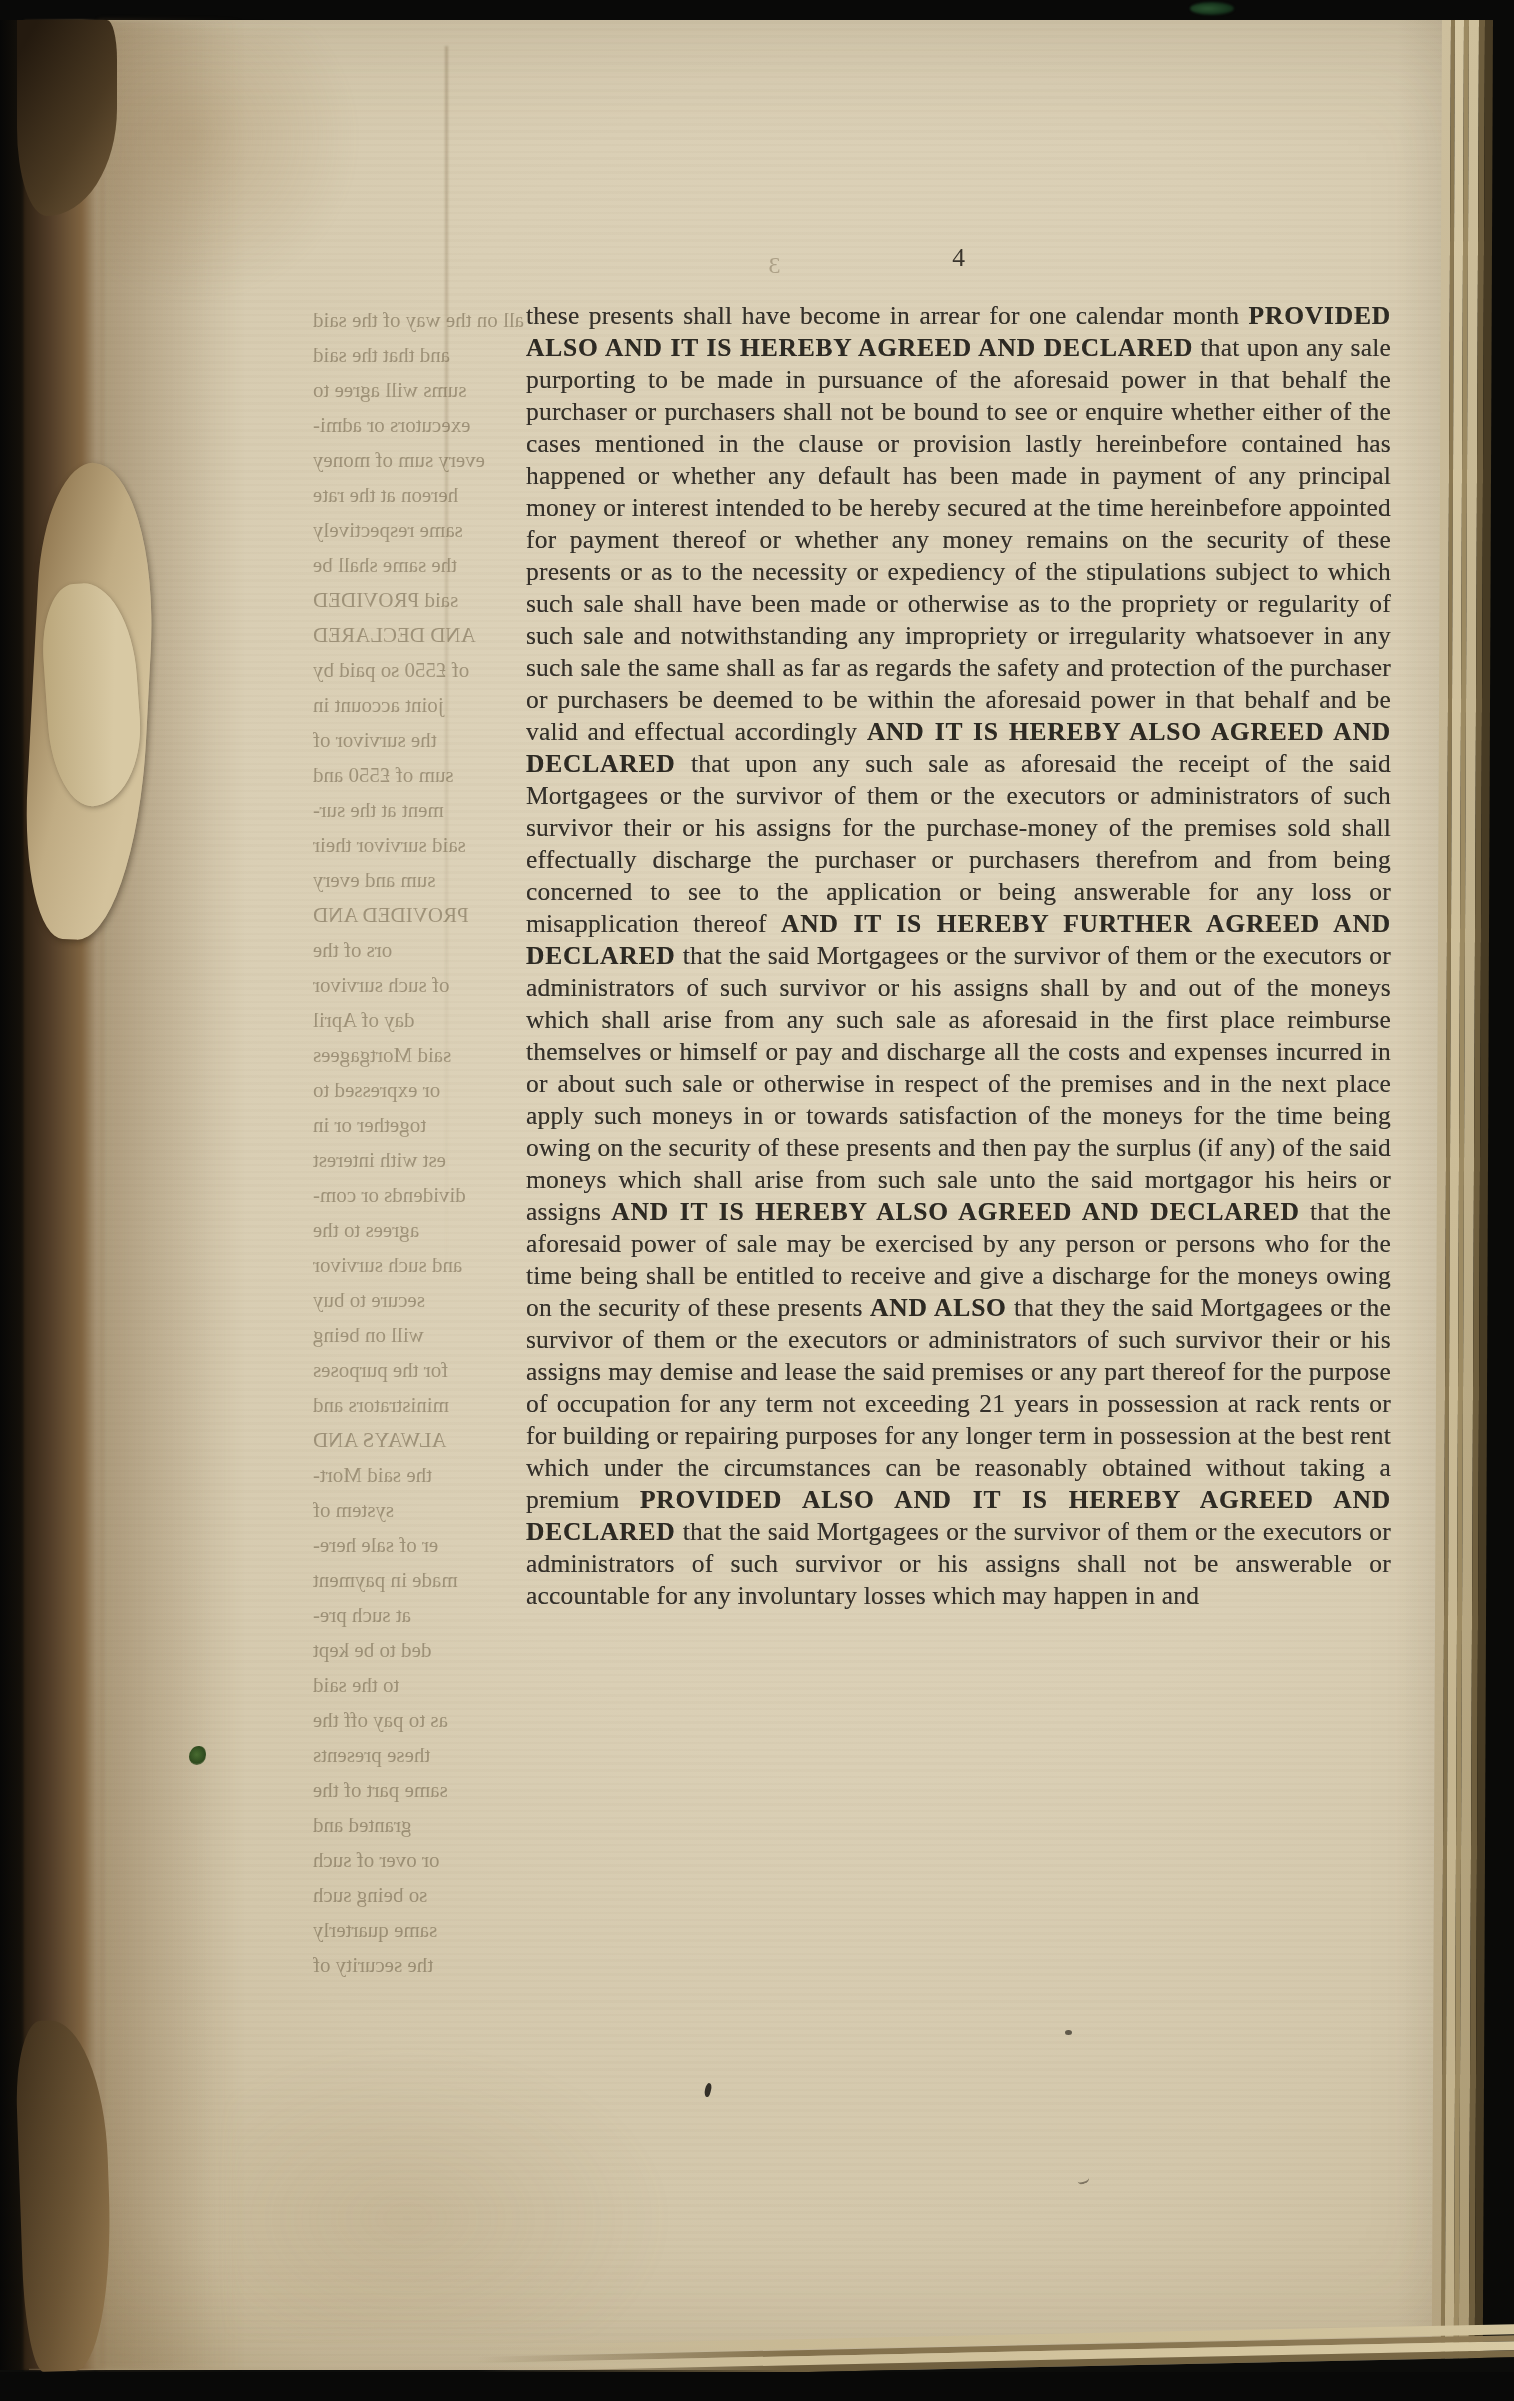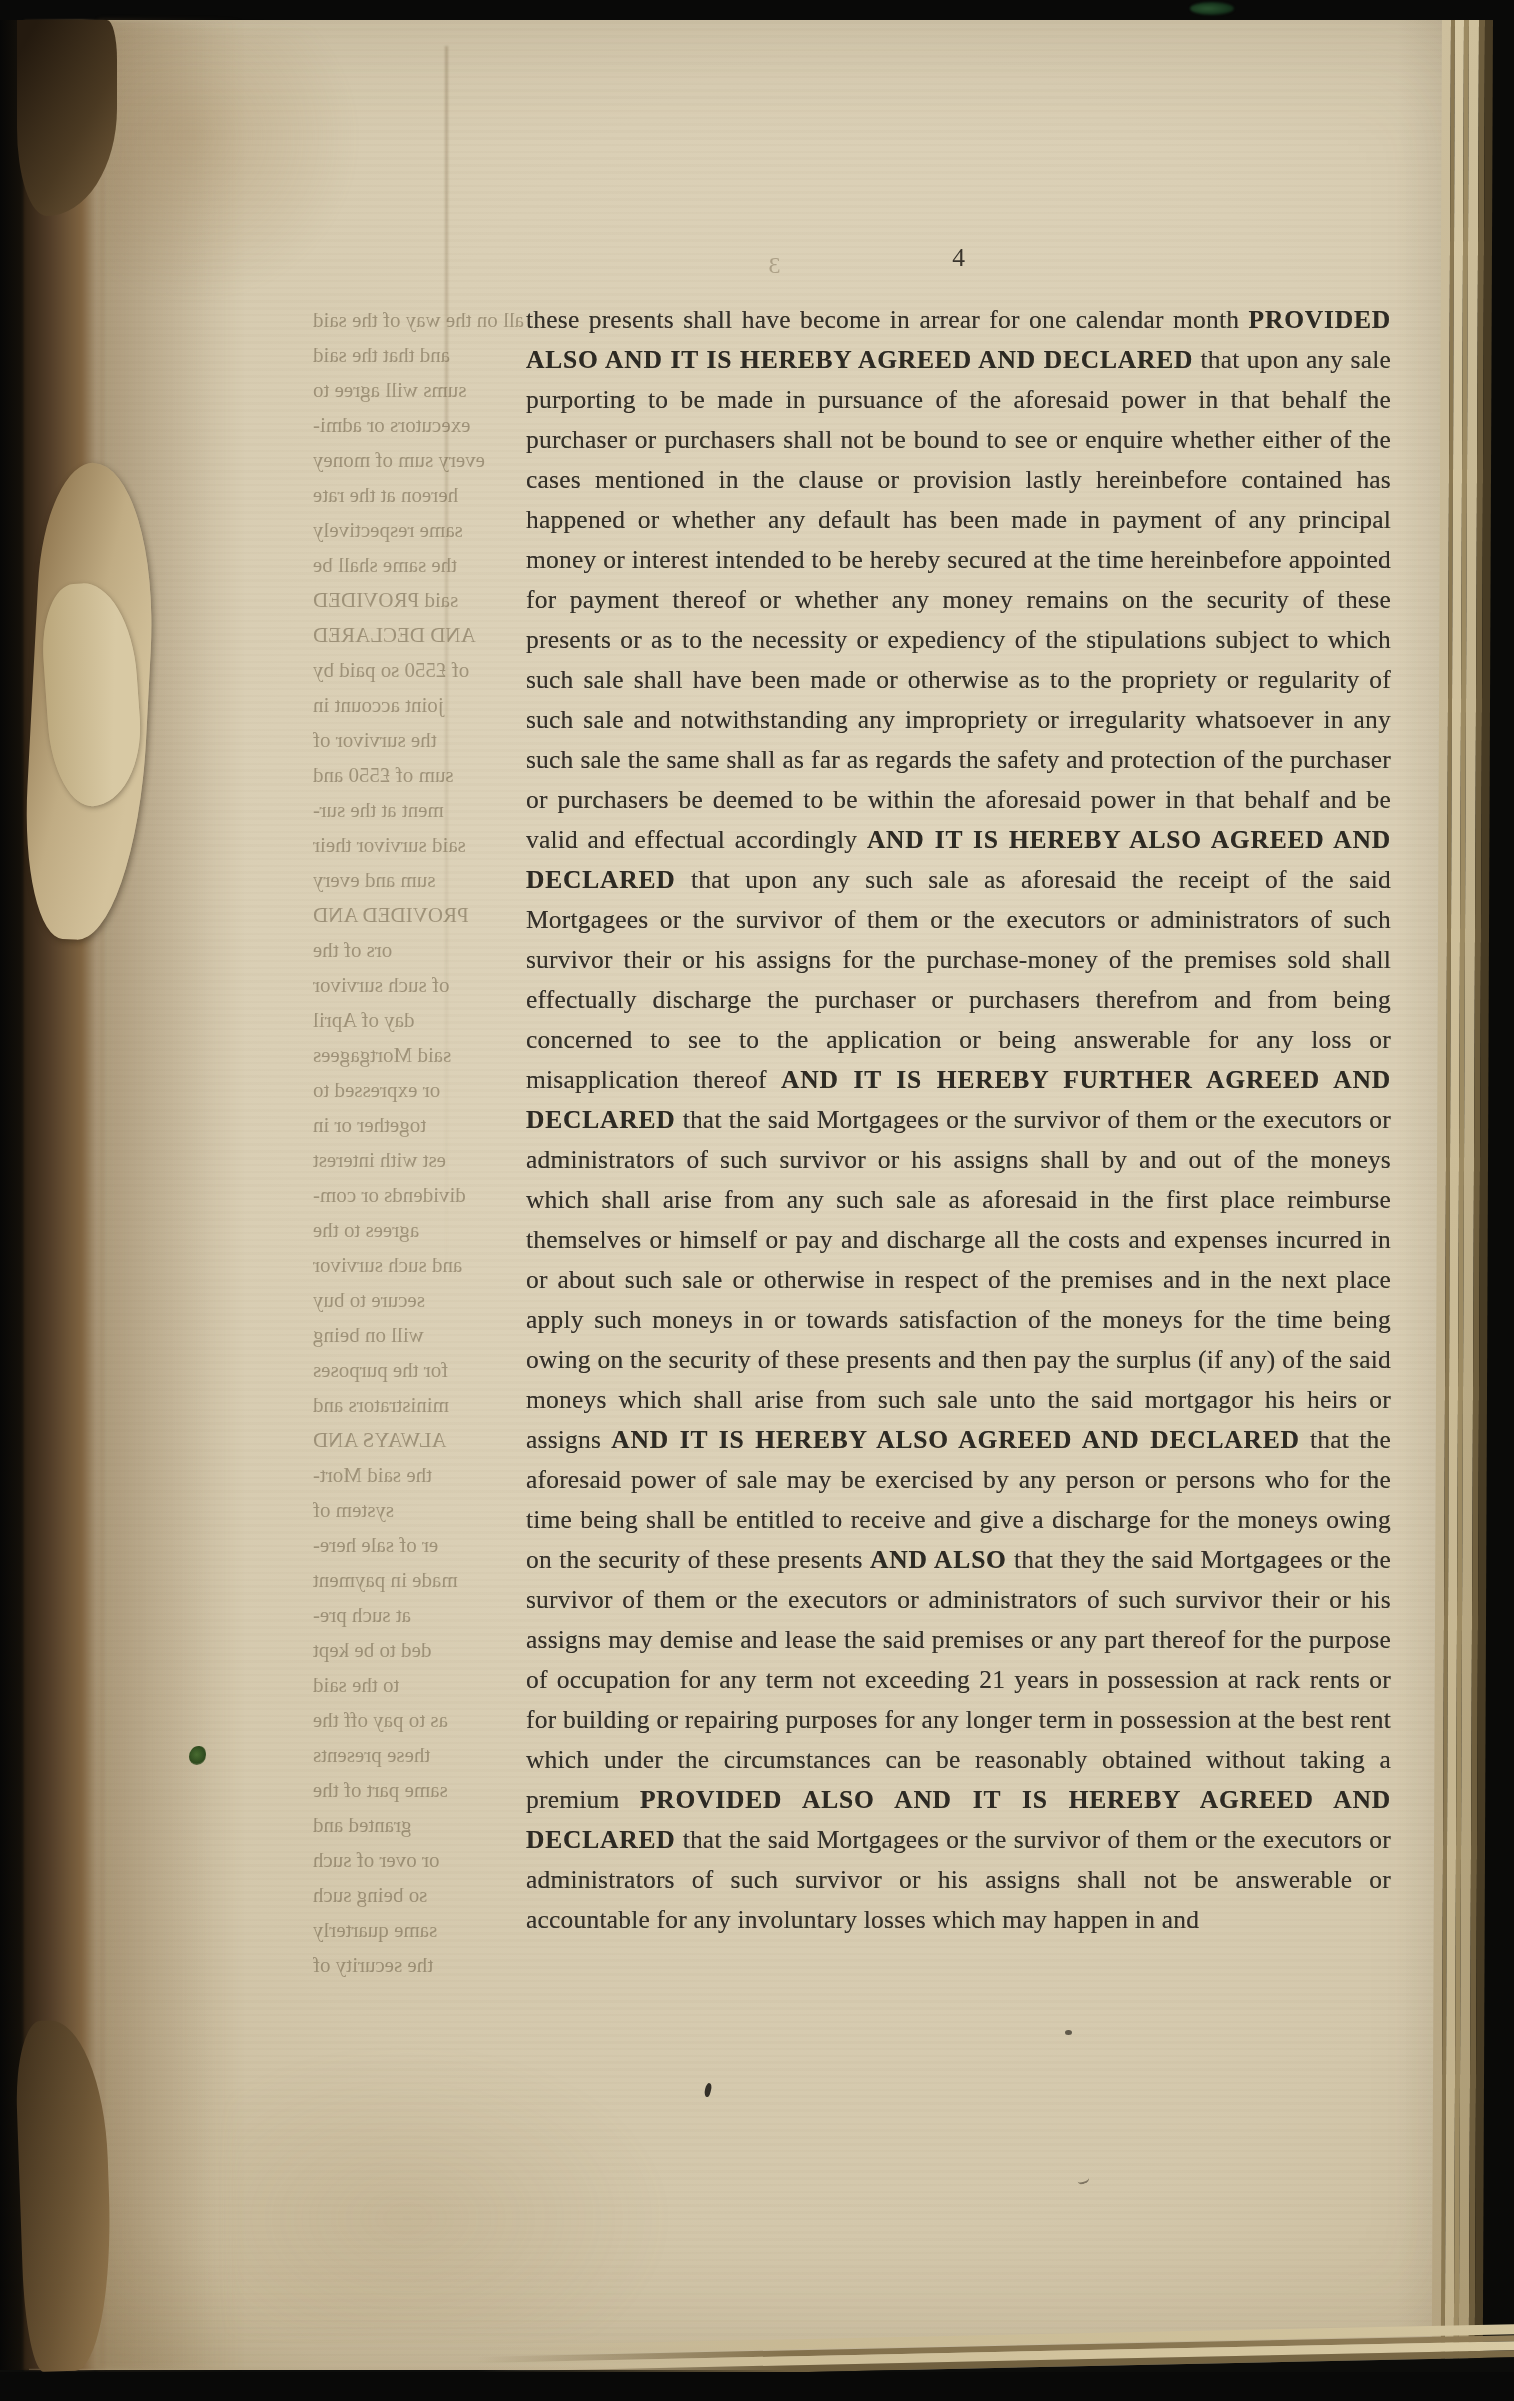--- a/index.html
+++ b/index.html
@@ -138,21 +138,21 @@
     text-align:center; pointer-events:none;
   }
 
   
   .page-number {
     position:absolute; left:526px; top:243px; width:865px;
     text-align:center; font-size:25.5px; color:#3a352d;
   }
   .text-block {
     position:absolute; left:526px; top:300px; width:865px;
-    font-size:25.5px; line-height:40px;
+    font-size:25.5px; line-height:32px;
     color:#34302a;
     text-align:justify;
     letter-spacing:0.2px;
     text-shadow:0 0 0.5px rgba(52,48,42,0.55);
   }
   .run.bold {
     font-weight:bold; color:#2d2a23; letter-spacing:0.8px;
   }
 
   

